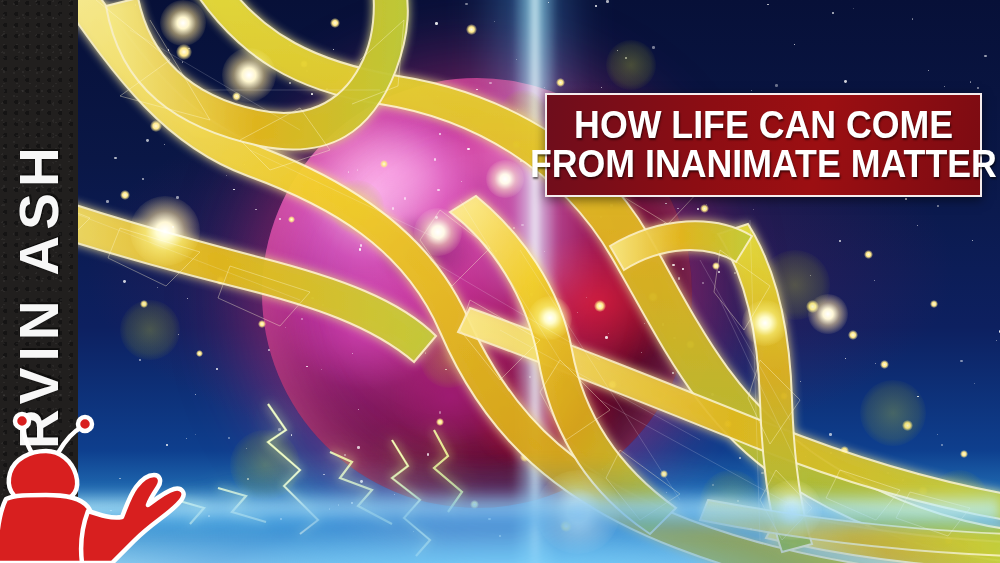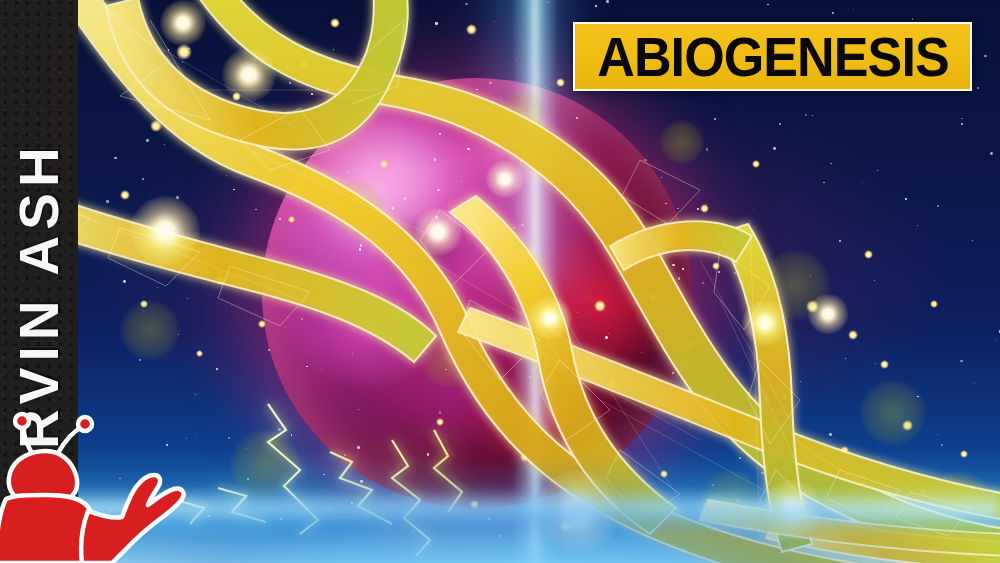--- a/index.html
+++ b/index.html
@@ -568,18 +568,19 @@
       <circle cx="89" cy="17" r="7"></circle>
 
       <path d="M 50,44 C 64,44 76,54 80,68 C 84,82 78,92 64,94 L 30,94 C 16,92 10,80 14,66 C 18,52 34,44 50,44 Z"></path>
 
       <path d="M 10,92 C 4,104 0,122 0,156 L 104,156 C 104,132 100,112 92,100 C 84,90 68,88 50,88 C 32,88 18,88 10,92 Z"></path>
 
       <path d="M 92,104 C 104,108 116,112 126,110 C 130,100 134,88 140,80 C 146,72 152,68 158,68 C 164,68 166,74 162,80 C 158,86 154,92 152,98 C 160,92 170,84 178,82 C 186,80 190,86 186,92 C 182,98 172,106 164,112 C 156,118 146,126 138,134 C 130,142 122,150 116,156 L 86,156 C 84,140 86,120 92,104 Z"></path>
     </g>
   </svg>
 
-  <div class="banner-yellow">
-    <span class="txt">ABIOGENESIS</span>
+
+  <div class="banner-red">
+    <span class="line">HOW LIFE CAN COME</span>
+    <span class="line">FROM INANIMATE MATTER</span>
   </div>
 
-
 </div>
 
 </body></html>

